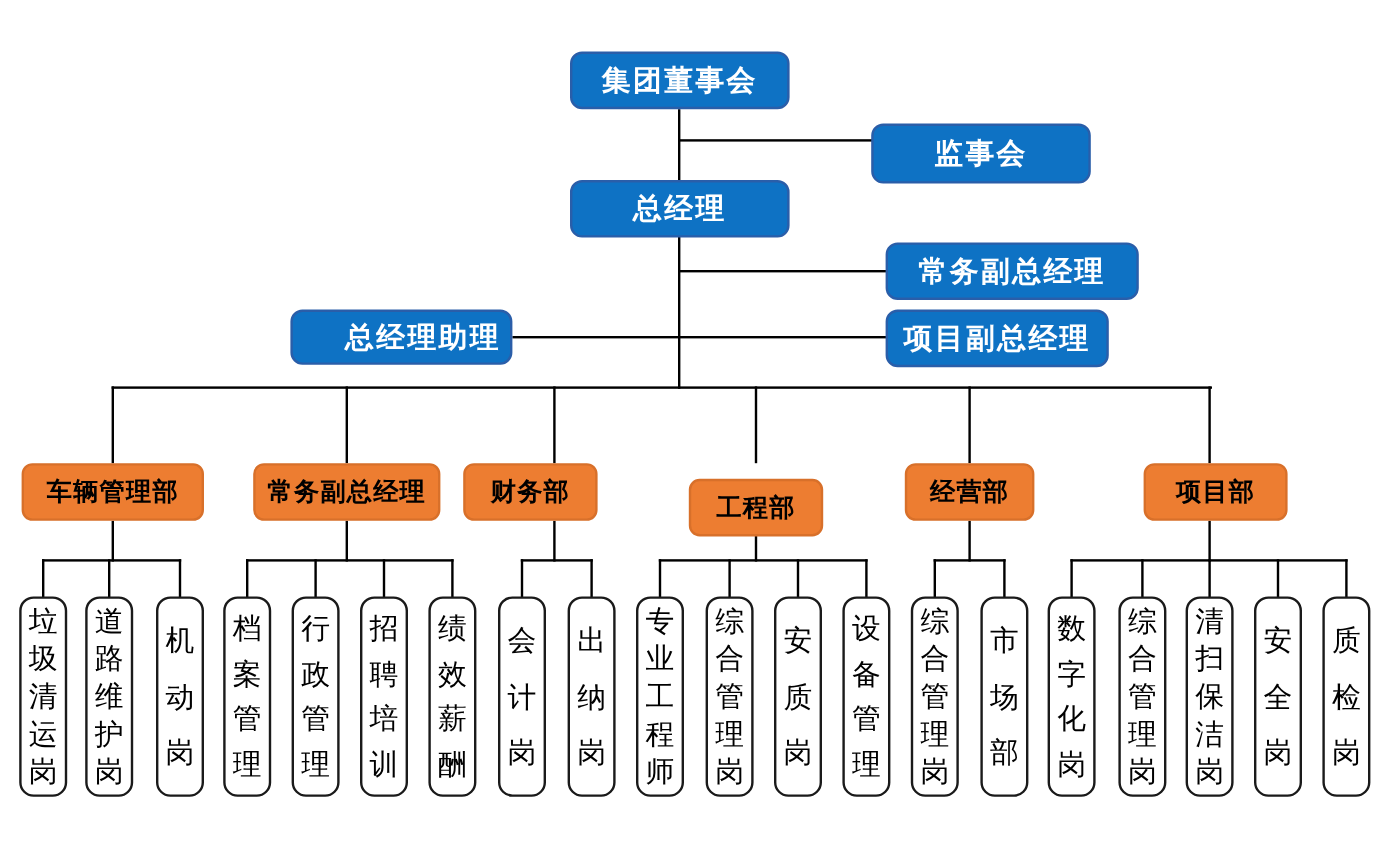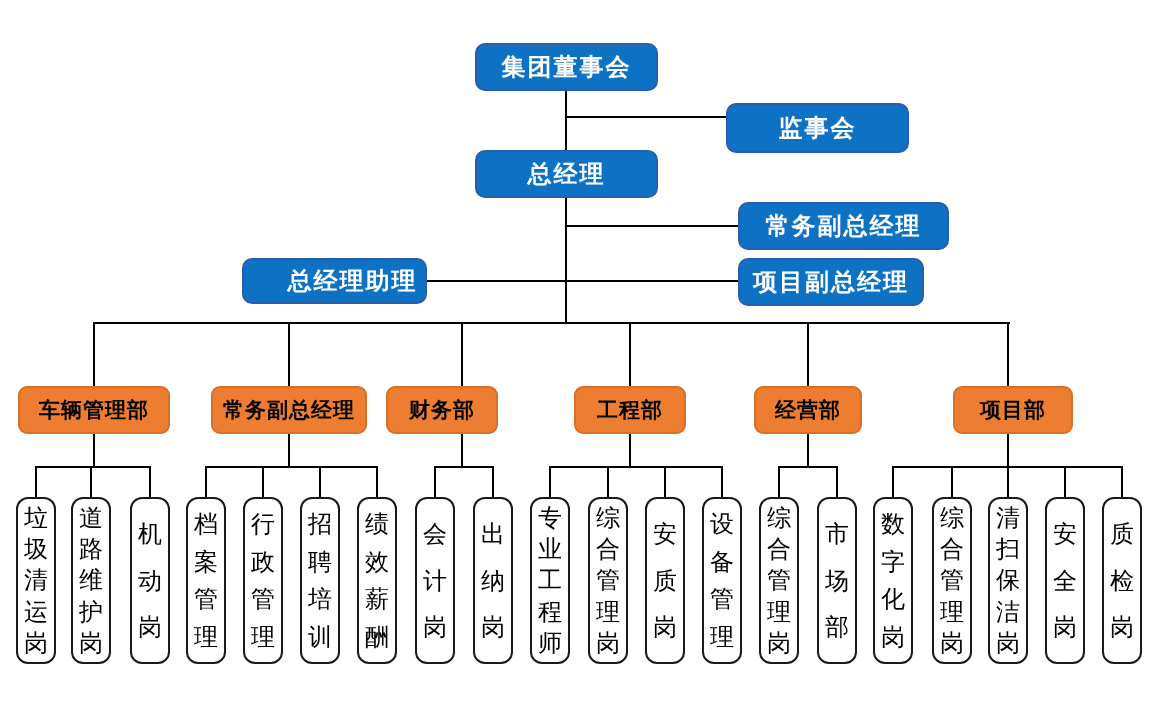--- a/index.html
+++ b/index.html
@@ -109,21 +109,21 @@
   <div class="node blue" style="left:475px;top:43px;width:183px;height:48px;">集团董事会</div>
   <div class="node blue" style="left:726px;top:92px;width:183px;height:50px;margin-top:11px;">监事会</div>
   <div class="node blue" style="left:475px;top:150px;width:183px;height:48px;">总经理</div>
   <div class="node blue" style="left:738px;top:202px;width:211px;height:48px;">常务副总经理</div>
   <div class="node blue" style="left:242px;top:258px;width:185px;height:46px;padding-left:36px;">总经理助理</div>
   <div class="node blue" style="left:738px;top:258px;width:186px;height:48px;">项目副总经理</div>
 
   <div class="node orange" style="left:18px;top:386px;width:152px;height:48px;">车辆管理部</div>
   <div class="node orange" style="left:211px;top:386px;width:156px;height:48px;">常务副总经理</div>
   <div class="node orange" style="left:386px;top:386px;width:112px;height:48px;">财务部</div>
-  <div class="node orange" style="left:574px;top:386px;width:112px;height:48px;">工程部</div>
+  <div class="node orange" style="left:574px;top:399px;width:112px;height:48px;">工程部</div>
   <div class="node orange" style="left:754px;top:386px;width:108px;height:48px;font-family:Liberation Serif, serif;">经营部</div>
   <div class="node orange" style="left:953px;top:386px;width:120px;height:48px;">项目部</div>
 
   <div class="leaf" style="left:16px;">
       <span>垃</span>
       <span>圾</span>
       <span>清</span>
       <span>运</span>
       <span>岗</span>
     </div>

